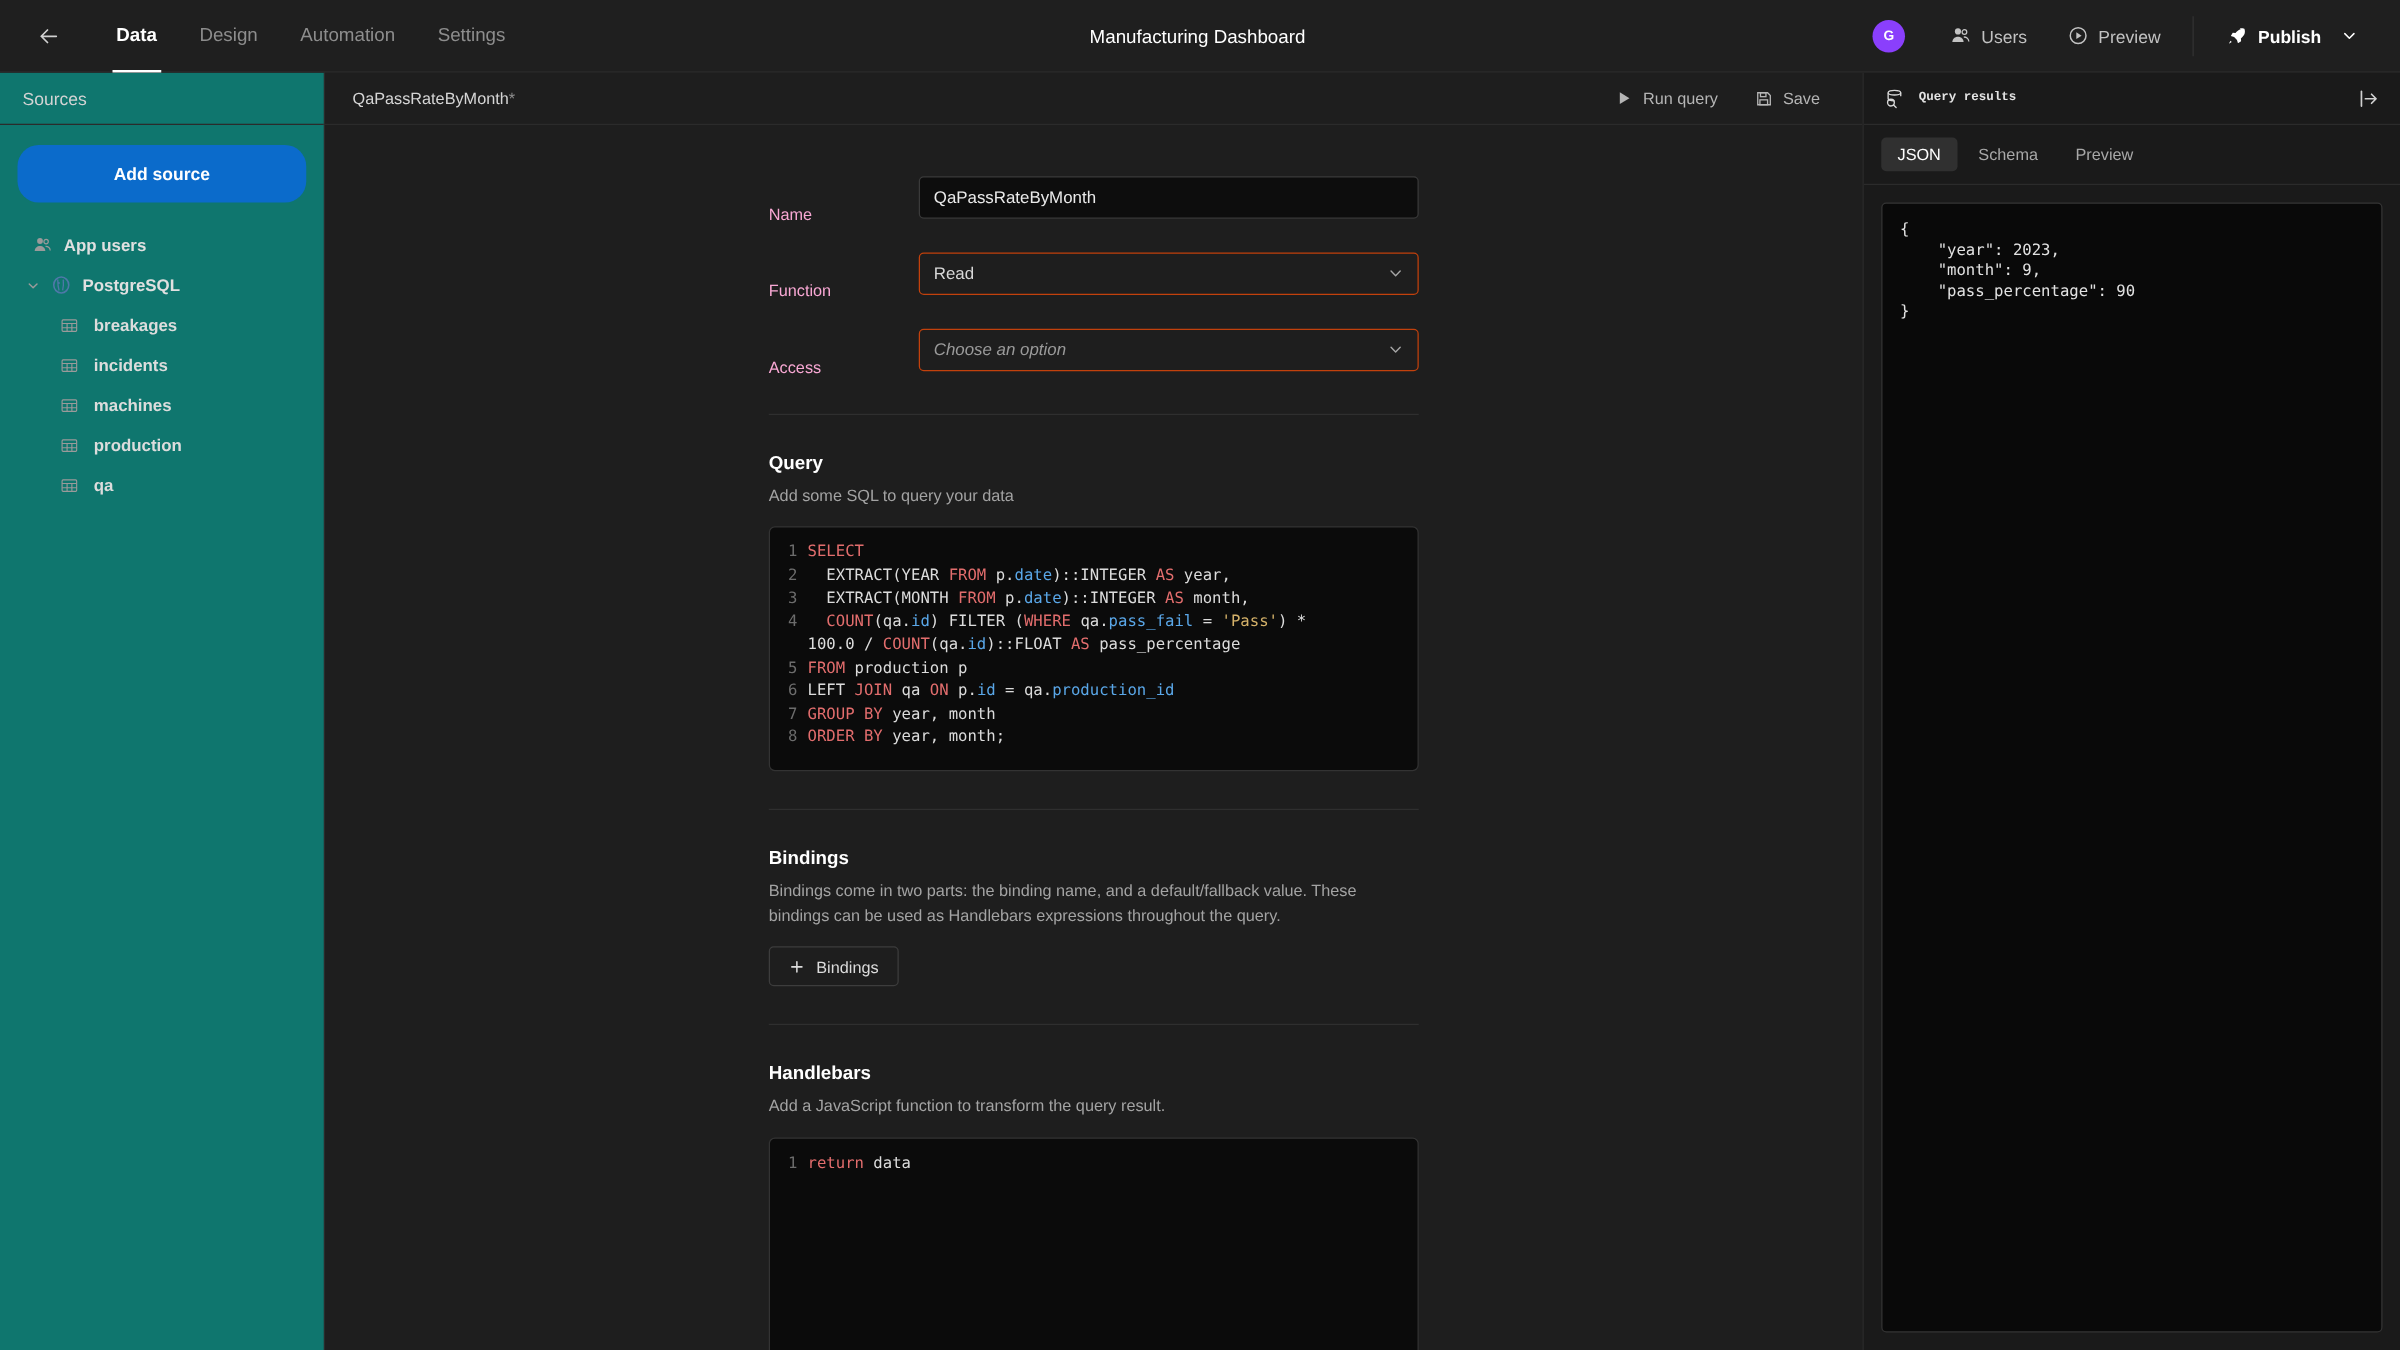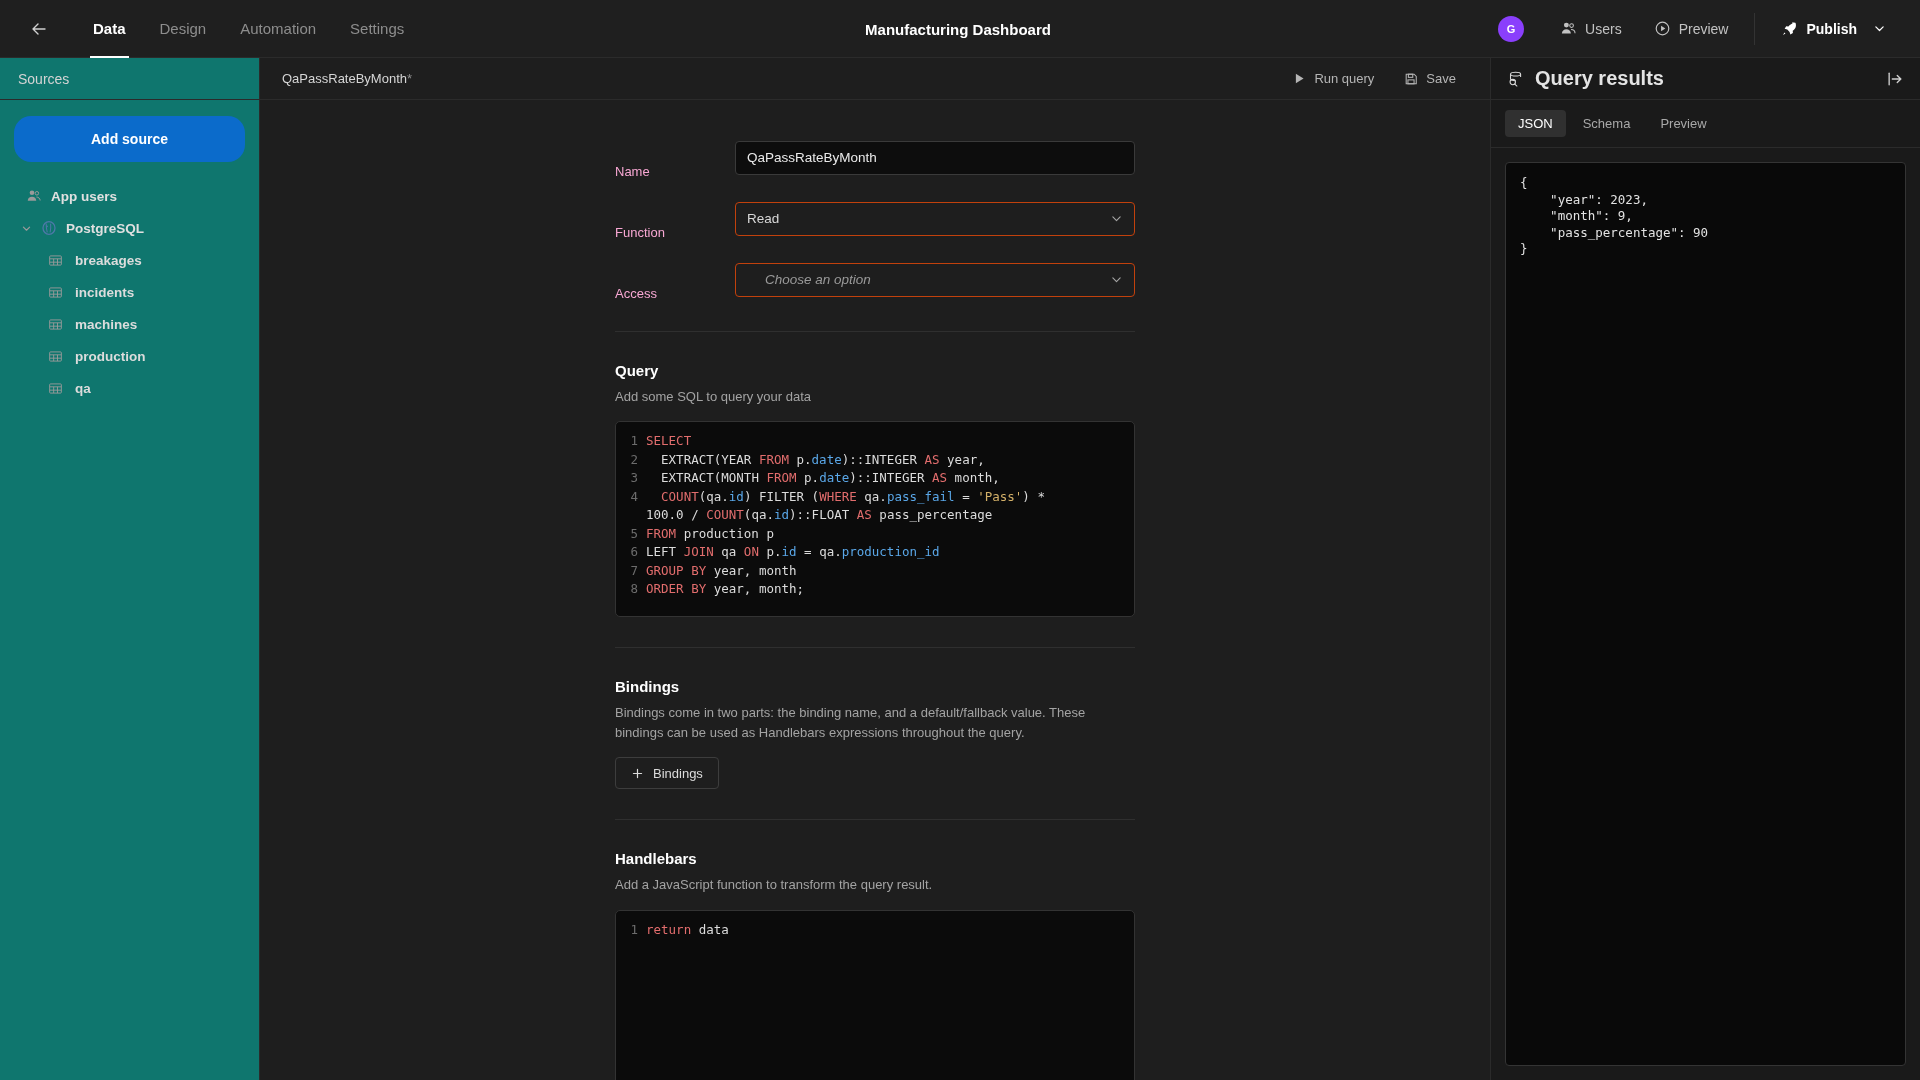--- a/index.html
+++ b/index.html
@@ -34,21 +34,21 @@
     position: relative;
   }
   .nav-tab.active { color: #ffffff; font-weight: bold; }
   .nav-tab.active::after {
     content: ""; position: absolute; left: 14px; right: 14px; bottom: 0;
     height: 2px; background: #ffffff;
   }
   .app-title {
     position: absolute; left: 0; right: 4px; top: 0; height: 58px;
     display: flex; align-items: center; justify-content: center;
-    font-size: 15px; font-weight: bold; color: #ffffff;
+    font-size: 15px; font-weight: normal; color: #ffffff;
     pointer-events: none;
   }
   .topbar-right {
     margin-left: auto; display: flex; align-items: center; z-index: 2;
   }
   .avatar {
     width: 26px; height: 26px; border-radius: 50%;
     background: #8a3ffc; color: #fff;
     font-size: 11px; font-weight: bold;
     display: flex; align-items: center; justify-content: center;
@@ -134,21 +134,21 @@
     background: #0d0d0d; border: 1px solid #3a3a3a; border-radius: 4px;
     color: #eaeaea; font-size: 13.5px; padding: 0 11px;
     font-family: "Liberation Sans", sans-serif; outline: none;
   }
   .select-box {
     width: 100%; height: 34px;
     background: #1e1e1e; border: 1px solid #c2410c; border-radius: 4px;
     display: flex; align-items: center; padding: 0 11px;
     font-size: 13.5px; color: #d8d8d8; cursor: pointer;
   }
-  .select-box .ph { color: #9a9a9a; font-style: italic; margin-left: 18px; }
+  .select-box .ph { color: #9a9a9a; font-style: italic; }
   .select-box .chev { margin-left: auto; color: #a5a5a5; font-size: 11px; }
 
   .divider { width: 520px; margin: 30px auto; height: 1px; background: #2f2f2f; }
 
   .section { width: 520px; margin: 0 auto; }
   .section-title { font-size: 15px; font-weight: bold; color: #ffffff; margin-bottom: 8px; }
   .section-desc { font-size: 13px; color: #a3a3a3; line-height: 1.55; margin-bottom: 14px; max-width: 500px; }
 
   .code-block {
     background: #0b0b0b; border: 1px solid #333; border-radius: 5px;
@@ -178,21 +178,21 @@
   .results {
     width: 430px; flex: 0 0 430px;
     background: #1a1a1a; border-left: 1px solid #2b2b2b;
     display: flex; flex-direction: column;
   }
   .results-header {
     height: 42px; flex: 0 0 42px;
     display: flex; align-items: center; gap: 10px;
     padding: 0 16px; border-bottom: 1px solid #2b2b2b;
   }
-  .results-title { font-size: 20px; color: #e4e4e4; font-weight: bold; }
+  .results-title { font-size: 10px; color: #e4e4e4; font-weight: bold; font-family: Liberation Mono, monospace; }
   .collapse-icon { margin-left: auto; color: #d0d0d0; cursor: pointer; display: flex; }
   .results-tabs {
     display: flex; align-items: center; gap: 4px;
     padding: 10px 14px 10px 14px; border-bottom: 1px solid #2b2b2b;
   }
   .rtab {
     font-size: 13px; color: #a8a8a8; padding: 6px 13px;
     border-radius: 4px; cursor: pointer;
   }
   .rtab.active { background: #303030; color: #ffffff; }

